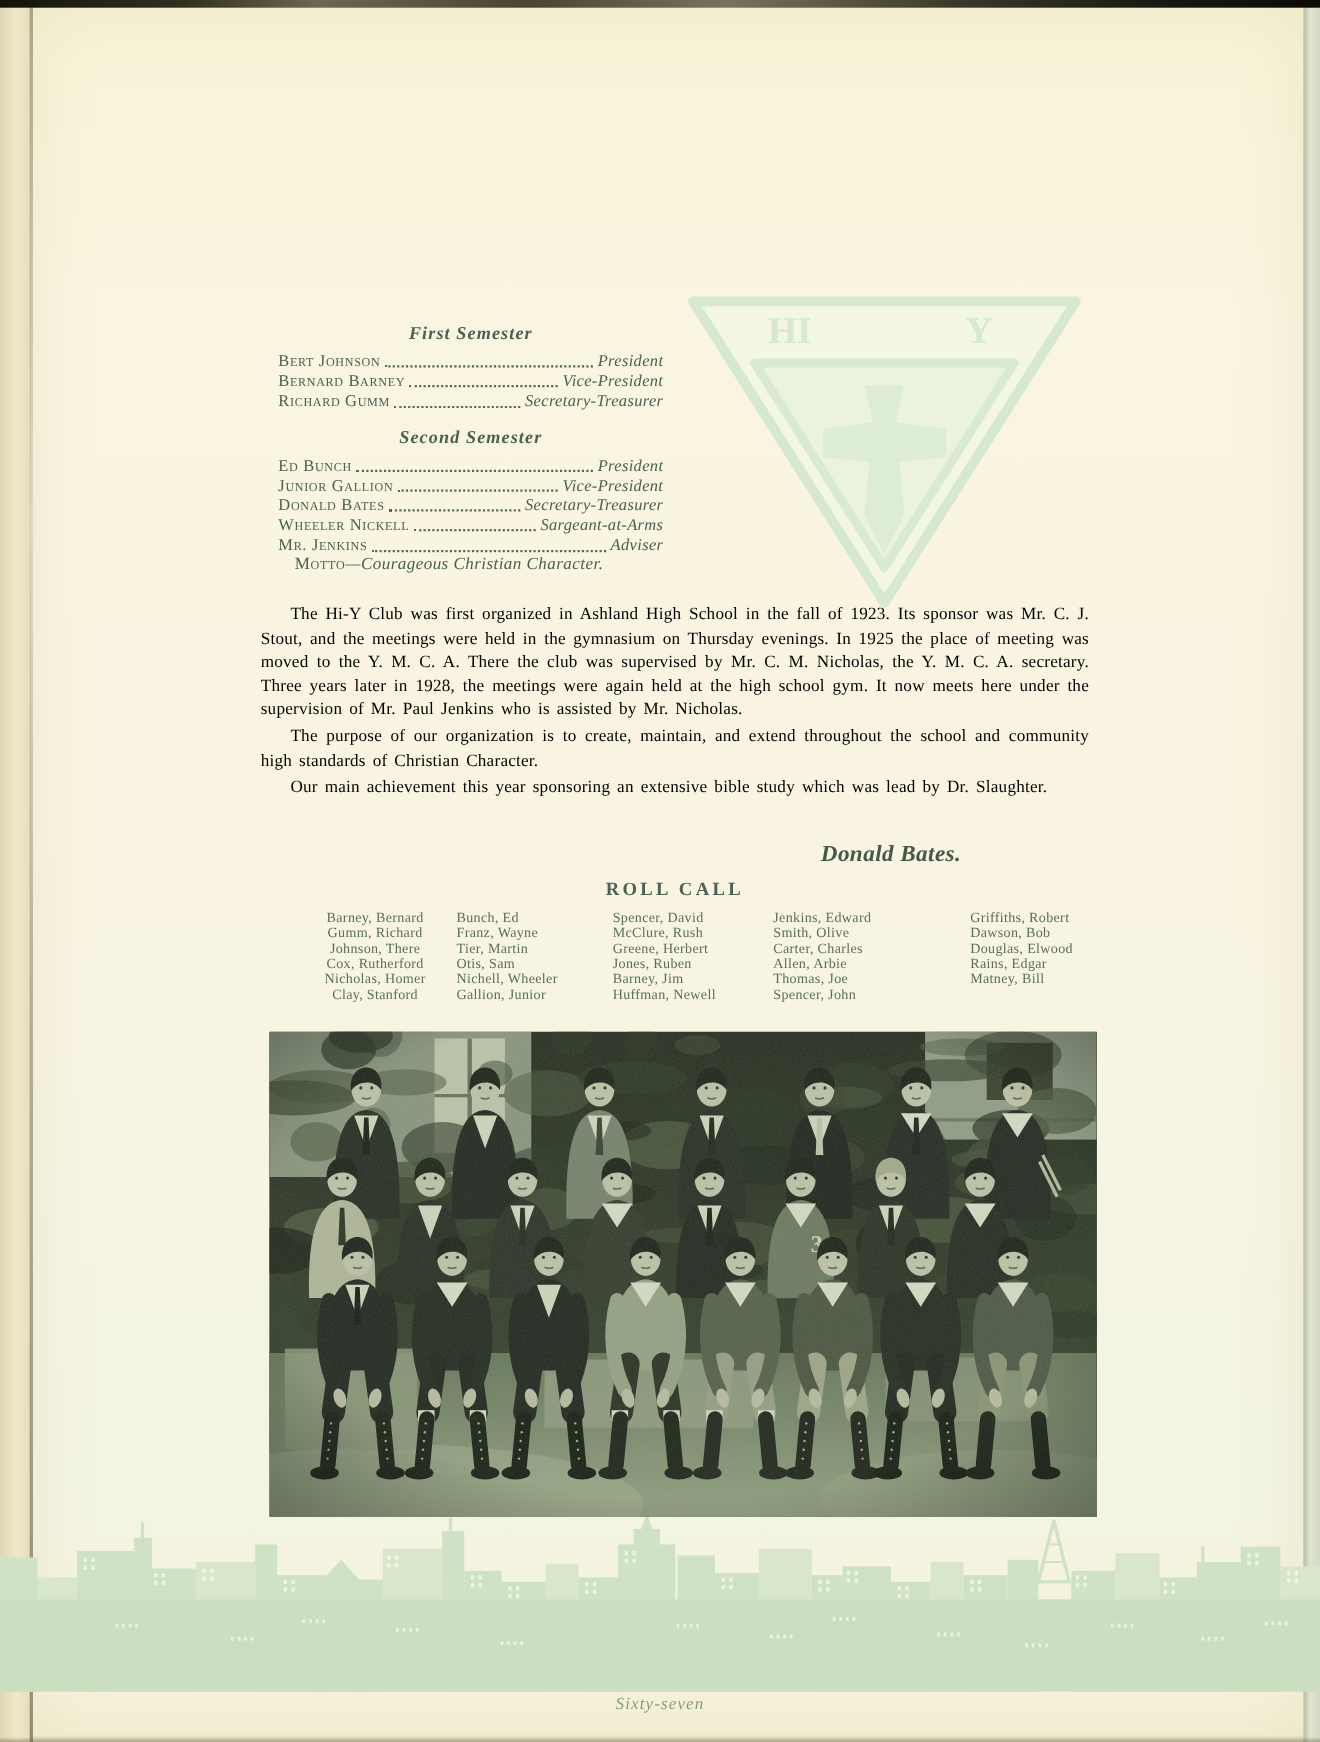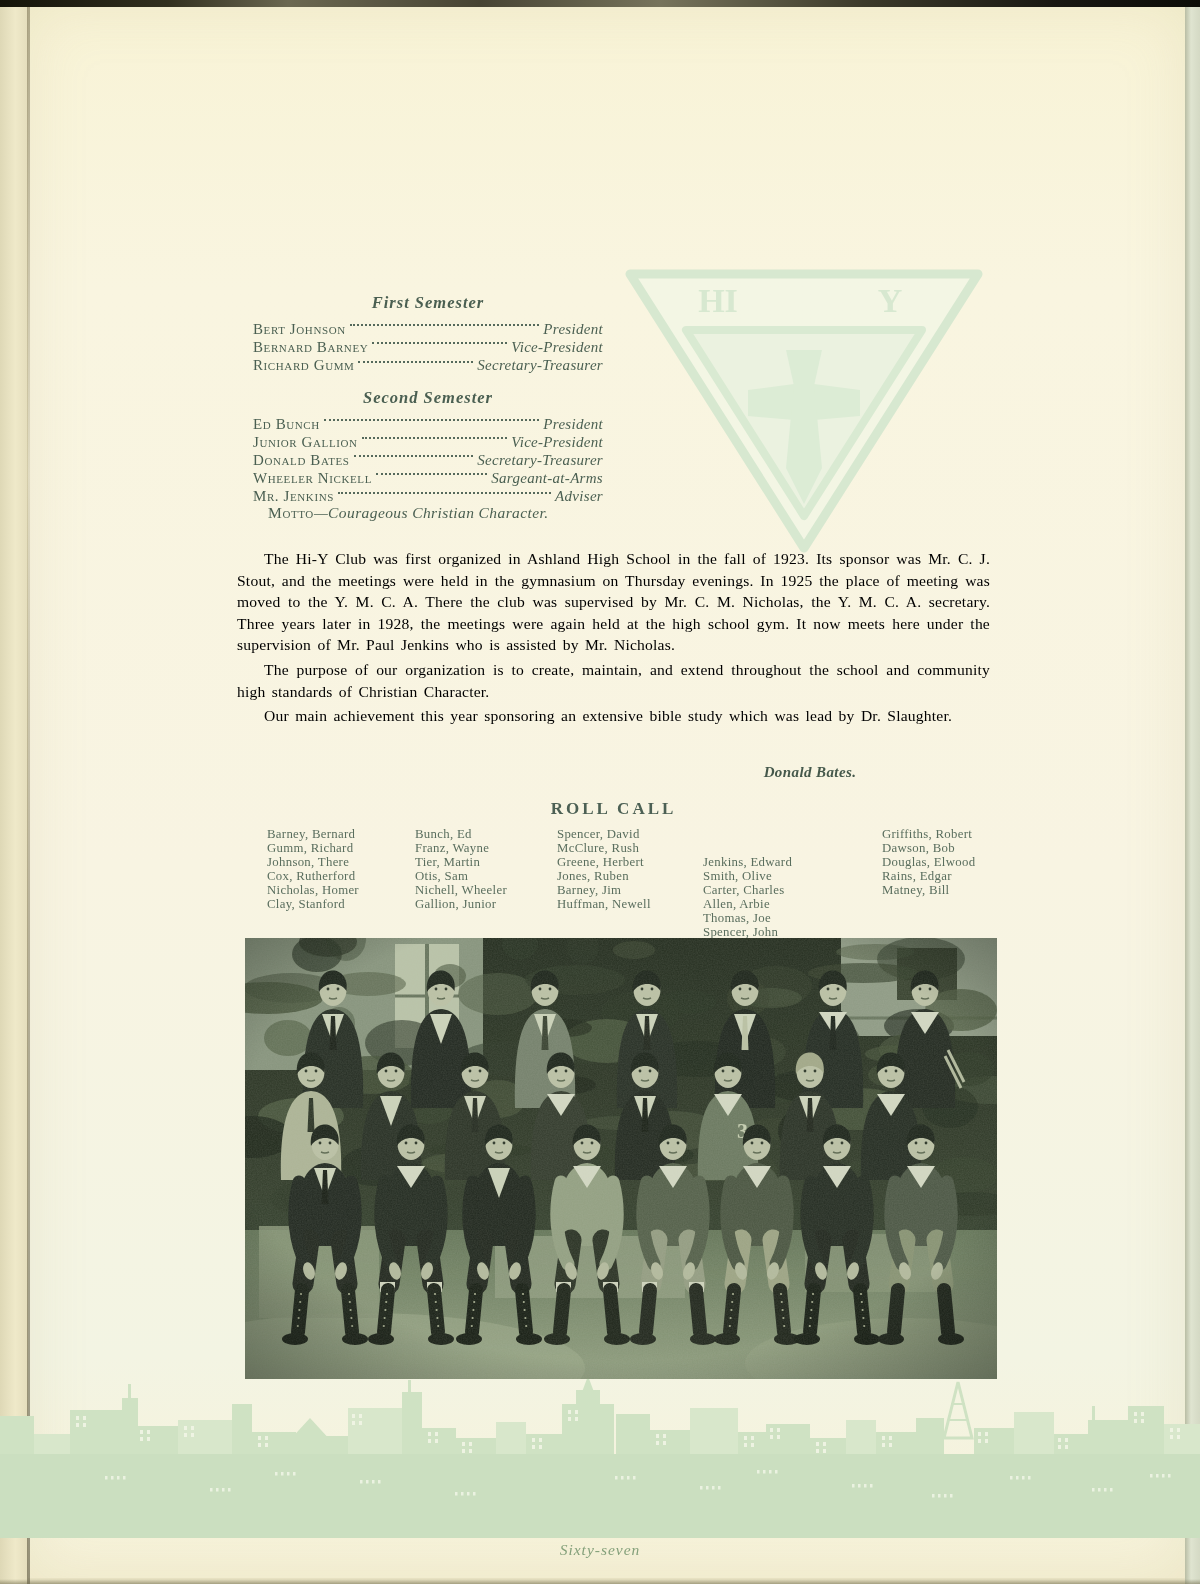--- a/index.html
+++ b/index.html
@@ -24,47 +24,47 @@
          font-size:47px;font-weight:bold;letter-spacing:2px;color:#2c453a;}
 
   
   .watermark{position:absolute;left:622px;top:264px;width:364px;height:292px;z-index:0;}
 
   
   .officers{position:absolute;left:253px;top:293px;width:350px;z-index:2;color:#4a5f51;}
   .sem-heading{text-align:center;font-style:italic;font-weight:bold;font-size:16.5px;
          letter-spacing:1px;margin:0 0 7px 0;}
   .sem-heading.second{margin-top:13px;}
-  .o-row{display:flex;align-items:center;font-size:15px;line-height:18.2px;}
+  .o-row{display:flex;align-items:flex-end;font-size:15px;line-height:18.2px;}
   .o-name{font-variant:small-caps;letter-spacing:.6px;white-space:nowrap;}
   .o-leader{flex:1;border-bottom:2px dotted #55695b;margin:0 4px;transform:translateY(-4px);min-width:14px;}
   .o-title{font-style:italic;white-space:nowrap;letter-spacing:.3px;}
 
   .motto{position:absolute;left:268px;top:504px;font-size:15.5px;color:#4a5f51;z-index:2;}
   .motto .m-label{font-variant:small-caps;letter-spacing:.6px;}
   .motto .m-text{font-style:italic;letter-spacing:.4px;}
 
   
   .body-copy{position:absolute;left:237px;top:548px;width:753px;z-index:2;
          font-size:15.6px;line-height:21.6px;color:#000000;text-align:justify;
          word-spacing:2.2px;letter-spacing:.2px;}
   .body-copy p{margin:0 0 3px 0;text-indent:27px;}
 
   .signature{position:absolute;left:690px;top:764px;width:240px;text-align:center;
-         font-style:italic;font-weight:bold;font-size:15px;color:#45584b;z-index:2;letter-spacing:.4px;}
+         font-style:italic;font-weight:bold;font-size:21px;color:#45584b;z-index:2;letter-spacing:.4px;}
 
   .roll-heading{position:absolute;left:237px;top:799px;width:753px;text-align:center;
          font-size:17px;letter-spacing:3px;color:#4c6054;z-index:2;font-weight:bold;}
   .roll-columns{position:absolute;left:267px;top:827px;width:710px;display:flex;z-index:2;
          color:#5a6e5e;font-size:12.8px;line-height:14.1px;letter-spacing:.3px;}
   .roll-col{flex:0 0 auto;}
-  .roll-col:nth-child(1){width:148px;}
+  .roll-col:nth-child(1){width:148px;text-align:center;}
   .roll-col:nth-child(2){width:142px;}
   .roll-col:nth-child(3){width:146px;}
-  .roll-col:nth-child(4){width:142px;margin-top:28px;}
+  .roll-col:nth-child(4){width:142px;}
   .roll-col:nth-child(5){width:121px;margin-left:37px;}
 
   
   .photo{position:absolute;left:245px;top:938px;width:752px;height:441px;z-index:2;
          box-shadow:inset 0 0 46px rgba(16,24,16,.5);background:#2c362a;}
   .photo svg{display:block;}
 
   
   .skyline{position:absolute;left:0;top:1376px;width:1200px;height:162px;z-index:1;}
   .page-number{position:absolute;left:400px;top:1541px;width:400px;text-align:center;

